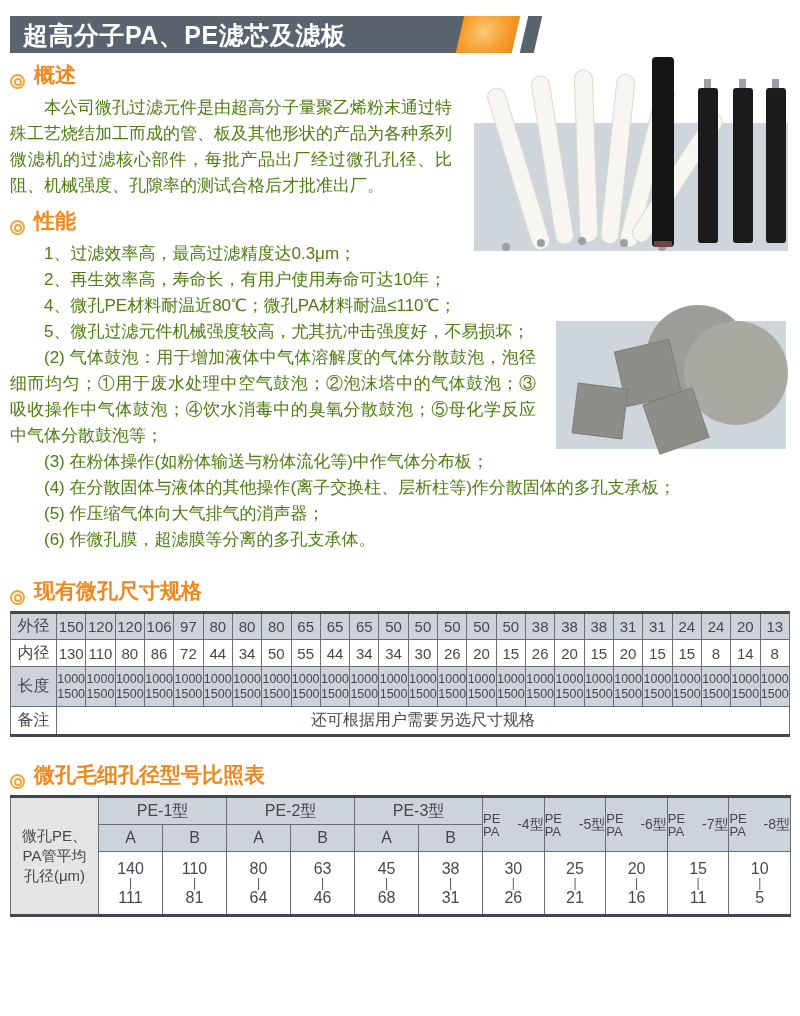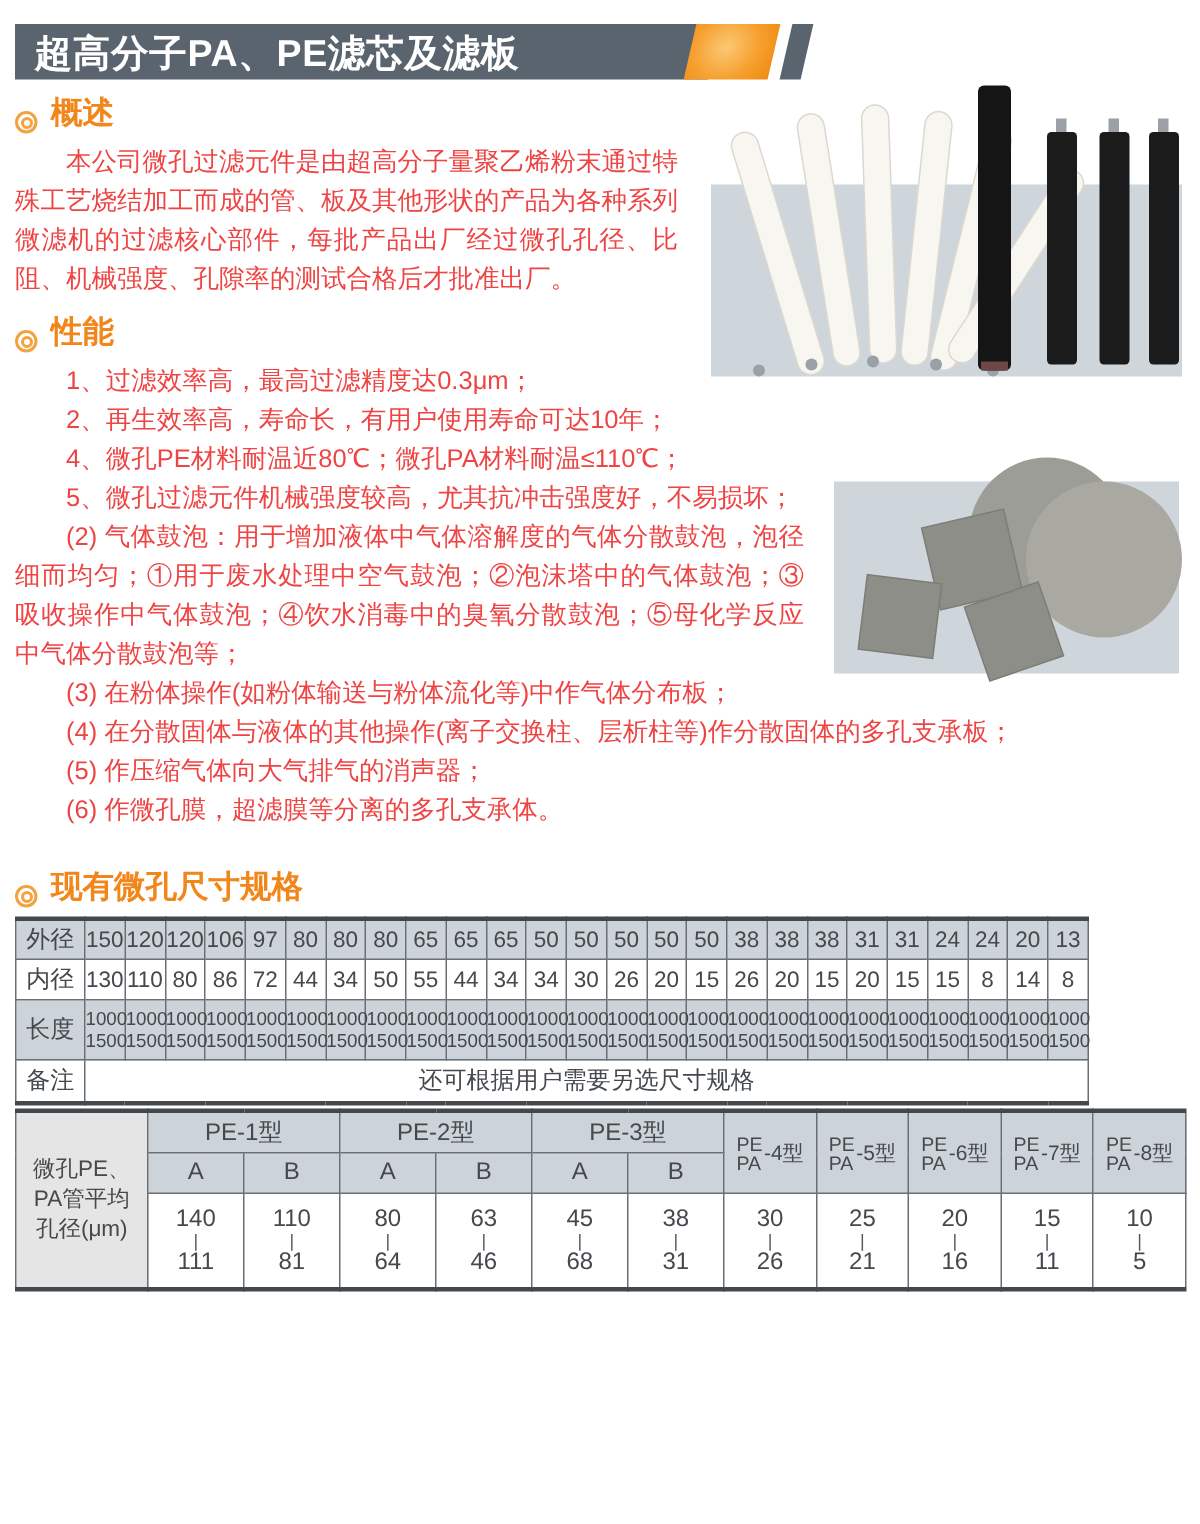--- a/index.html
+++ b/index.html
@@ -14,29 +14,29 @@
   .deco-orange{position:absolute;left:450px;top:0;width:56px;height:100%;transform:skewX(-13deg);background:radial-gradient(circle at 42% 42%,#fcc874 0%,#f6a030 55%,#ee8a12 100%)}
   .deco-sliver{position:absolute;left:514px;top:0;width:14px;height:100%;transform:skewX(-13deg);background:#5a646e}
 
   
   .sec-head{display:flex;align-items:flex-end;gap:9px;margin:8px 0 6px;color:#f1861a;font-size:21px;font-weight:bold}
   .sec-head.table-head{margin-top:24px}
   .bullseye{flex:0 0 auto;width:15px;height:15px;border:2px solid #f2a340;border-radius:50%;display:flex;align-items:center;justify-content:center}
   .bullseye::after{content:"";width:4px;height:4px;border:2px solid #f2a340;border-radius:50%}
 
   
-  .body-text p{font-size:17px;line-height:26px;text-align:justify;color:#ef4444}
+  .body-text p{font-size:17px;line-height:26px;text-align:justify;color:#4d7c0f}
   .indent2{text-indent:2em}
 
   
   .photo1{float:right;width:322px;height:202px;margin:-6px 0 4px 14px}
   .photo2{float:right;width:240px;height:160px;margin:2px 0 8px 12px}
 
   
-  table{border-collapse:collapse;table-layout:fixed;width:716px;background:#fff}
+  table{border-collapse:collapse;table-layout:fixed;width:780px;background:#fff}
   th,td{border:1px solid #6a6f75;text-align:center;color:#45494d;font-weight:normal;padding:0}
   table{border-top:3px solid #43484d;border-bottom:3px solid #43484d}
   tr.gray th,tr.gray td{background:#ccd3d9}
 
   
   .size-table th,.size-table td{font-size:15px;height:27px}
   .size-table .lbl{font-size:16px}
   .size-table .c-lbl{width:46px}
   .size-table td.len{height:40px}
   .size-table td.len div{font-size:12.5px;line-height:15px}
@@ -44,21 +44,21 @@
 
   
   .model-table{margin-top:2px}
   .model-table .c-side{width:88px}
   .model-table .c-ab{width:64px}
   .model-table .c-pp{width:61.6px}
   .model-table .side{font-size:15px;background:#e5e5e5}
   .model-table .side div{line-height:20px}
   .model-table .grp{font-size:16px;height:28px}
   .model-table .ab{font-size:16px;height:27px}
-  .model-table .pp{display:flex;align-items:center;justify-content:center;gap:1px}
+  .model-table .pp{display:flex;align-items:center;justify-content:space-between;gap:1px}
   .model-table .stack{display:flex;flex-direction:column;align-items:flex-start;font-size:13px;line-height:13px}
   .model-table .stack i{font-style:normal}
   .model-table .suf{font-size:14px}
   .model-table td.range{height:64px;font-size:16px}
   .model-table td.range .bar{font-size:12px;line-height:11px;color:#55595d}
 </style>
 </head>
 <body>
 
 <div class="page">
@@ -330,20 +330,24 @@
               <div>1500</div>
             </td>
           </tr>
           <tr>
             <th class="lbl">备注</th>
             <td class="note-cell" colspan="25">还可根据用户需要另选尺寸规格</td>
           </tr>
         </tbody>
     </table>
 
+    <div class="sec-head table-head">
+      <span class="bullseye"></span>
+      <span>微孔毛细孔径型号比照表</span>
+    </div>
     <table class="model-table">
       <colgroup>
           <col class="c-side">
           <col span="6" class="c-ab">
           <col span="5" class="c-pp">
         </colgroup>
       <tbody id="model-tbody">
           <tr class="gray">
             <th class="side" rowspan="3">
               <div>微孔PE、</div>

